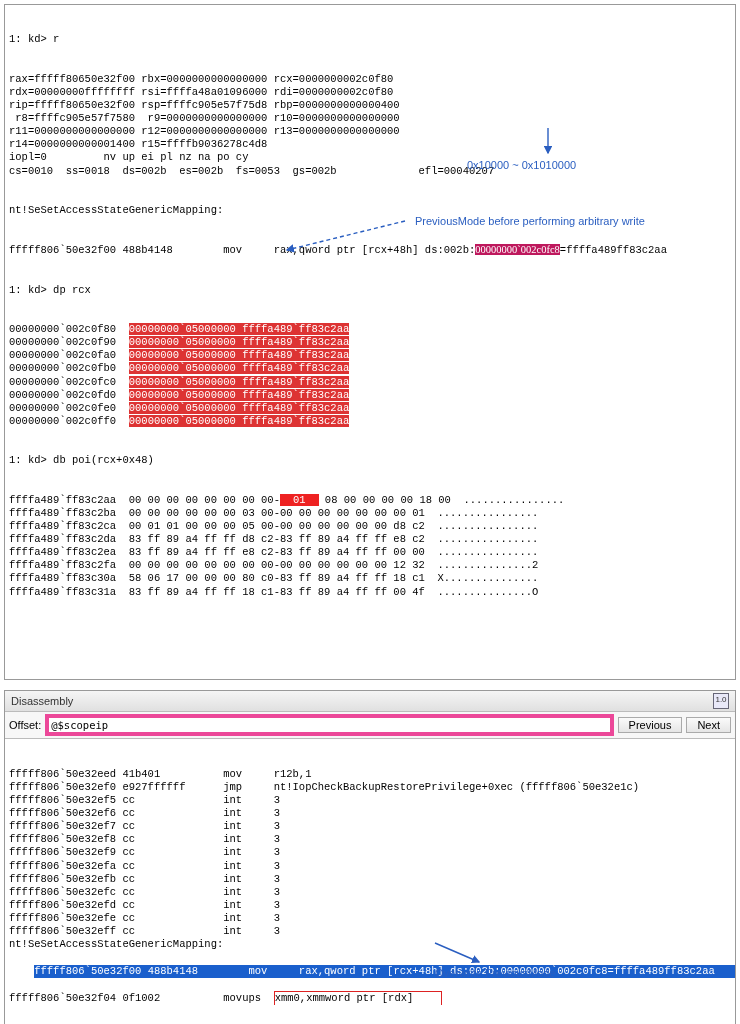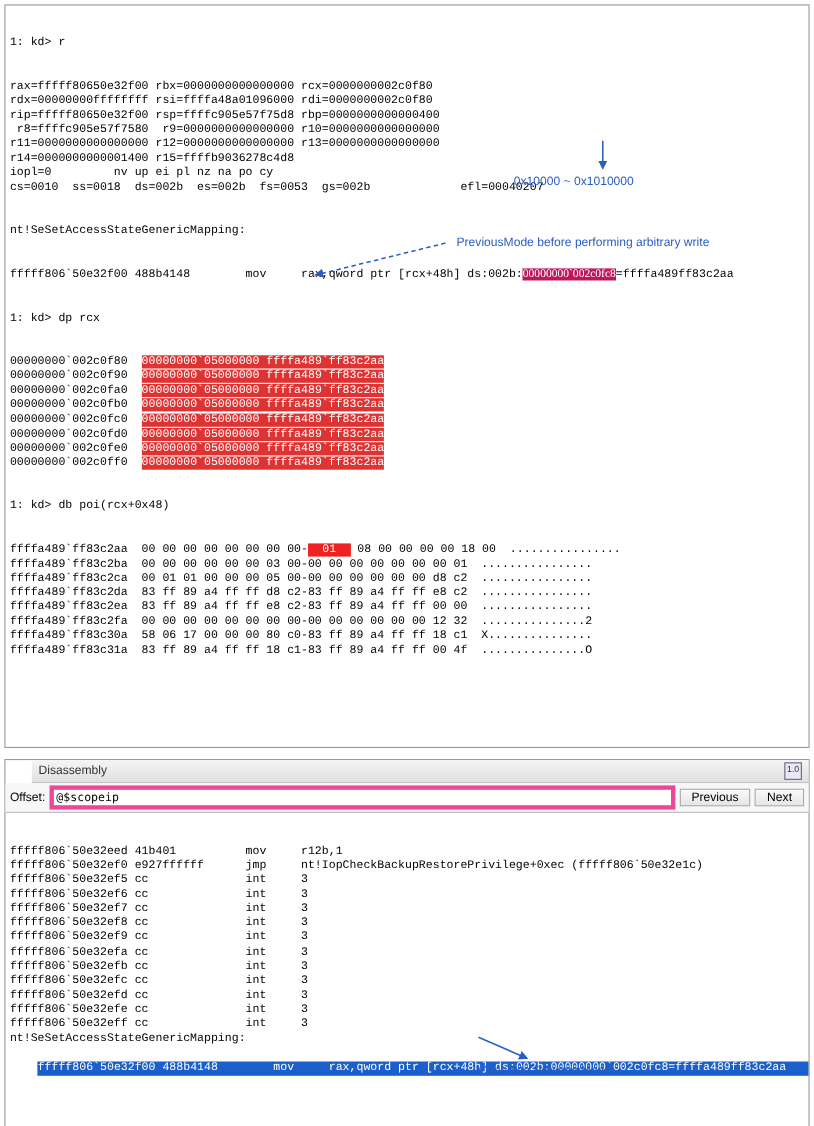--- a/index.html
+++ b/index.html
@@ -19,21 +19,21 @@
   }
   .kd-output { padding: 2px 4px; white-space: pre; overflow: hidden; }
   .kd-input-row { border-top: 1px solid #ccc; padding: 1px 4px; }
   .title-bar {
     background: linear-gradient(#f5f5f5,#e0e0e0);
     border-bottom: 1px solid #bbb;
     padding: 2px 6px;
     font-family: Tahoma,Arial,sans-serif;
     font-size: 11px;
     color: #333;
-    display:flex; justify-content:space-between; align-items:center;margin-left:24px;
+    display:flex; justify-content:space-between; align-items:center;
   }
   .offset-bar {
     display:flex; align-items:center; gap:4px;
     border-bottom: 1px solid #bbb;
     padding: 2px 4px;
     font-family: Tahoma,Arial,sans-serif;
     font-size: 11px;
     background:#f7f7f7;
   }
   .offset-bar input {
@@ -101,20 +101,21 @@
   </div>
   <div class="offset-bar">
     <span>Offset:</span>
     <input value="@$scopeip" style="">
     <button>Previous</button>
     <button>Next</button>
   </div>
   <div class="kd-output" style="position:relative">
     <div id="dis2-before"><div>fffff806`50e32eed 41b401          mov     r12b,1</div><div>fffff806`50e32ef0 e927ffffff      jmp     nt!IopCheckBackupRestorePrivilege+0xec (fffff806`50e32e1c)</div><div>fffff806`50e32ef5 cc              int     3</div><div>fffff806`50e32ef6 cc              int     3</div><div>fffff806`50e32ef7 cc              int     3</div><div>fffff806`50e32ef8 cc              int     3</div><div>fffff806`50e32ef9 cc              int     3</div><div>fffff806`50e32efa cc              int     3</div><div>fffff806`50e32efb cc              int     3</div><div>fffff806`50e32efc cc              int     3</div><div>fffff806`50e32efd cc              int     3</div><div>fffff806`50e32efe cc              int     3</div><div>fffff806`50e32eff cc              int     3</div><div>nt!SeSetAccessStateGenericMapping:</div></div>
     <div class="hl-blue-row">fffff806`50e32f00 488b4148        mov     rax,qword ptr [rcx+48h] ds:002b:00000000`002c0fc8=ffffa489ff83c2aa</div>
+    <div><span>fffff806`50e32f04 0f1002          movups  </span><span class="box-red" style="padding-right:28px;border-bottom:0">xmm0,xmmword ptr [rdx]</span></div>
     
     
     
     <div class="anno" style="position:absolute; left:430px; top:228px;">Overwrite PreviousMode</div>
     <svg style="position:absolute;left:0;top:0;pointer-events:none" width="740" height="260">
       <line x1="430" y1="204" x2="474" y2="223" class="arrow-svg" marker-end="url(#ah)"></line>
     </svg>
   </div>
 </div>
 

